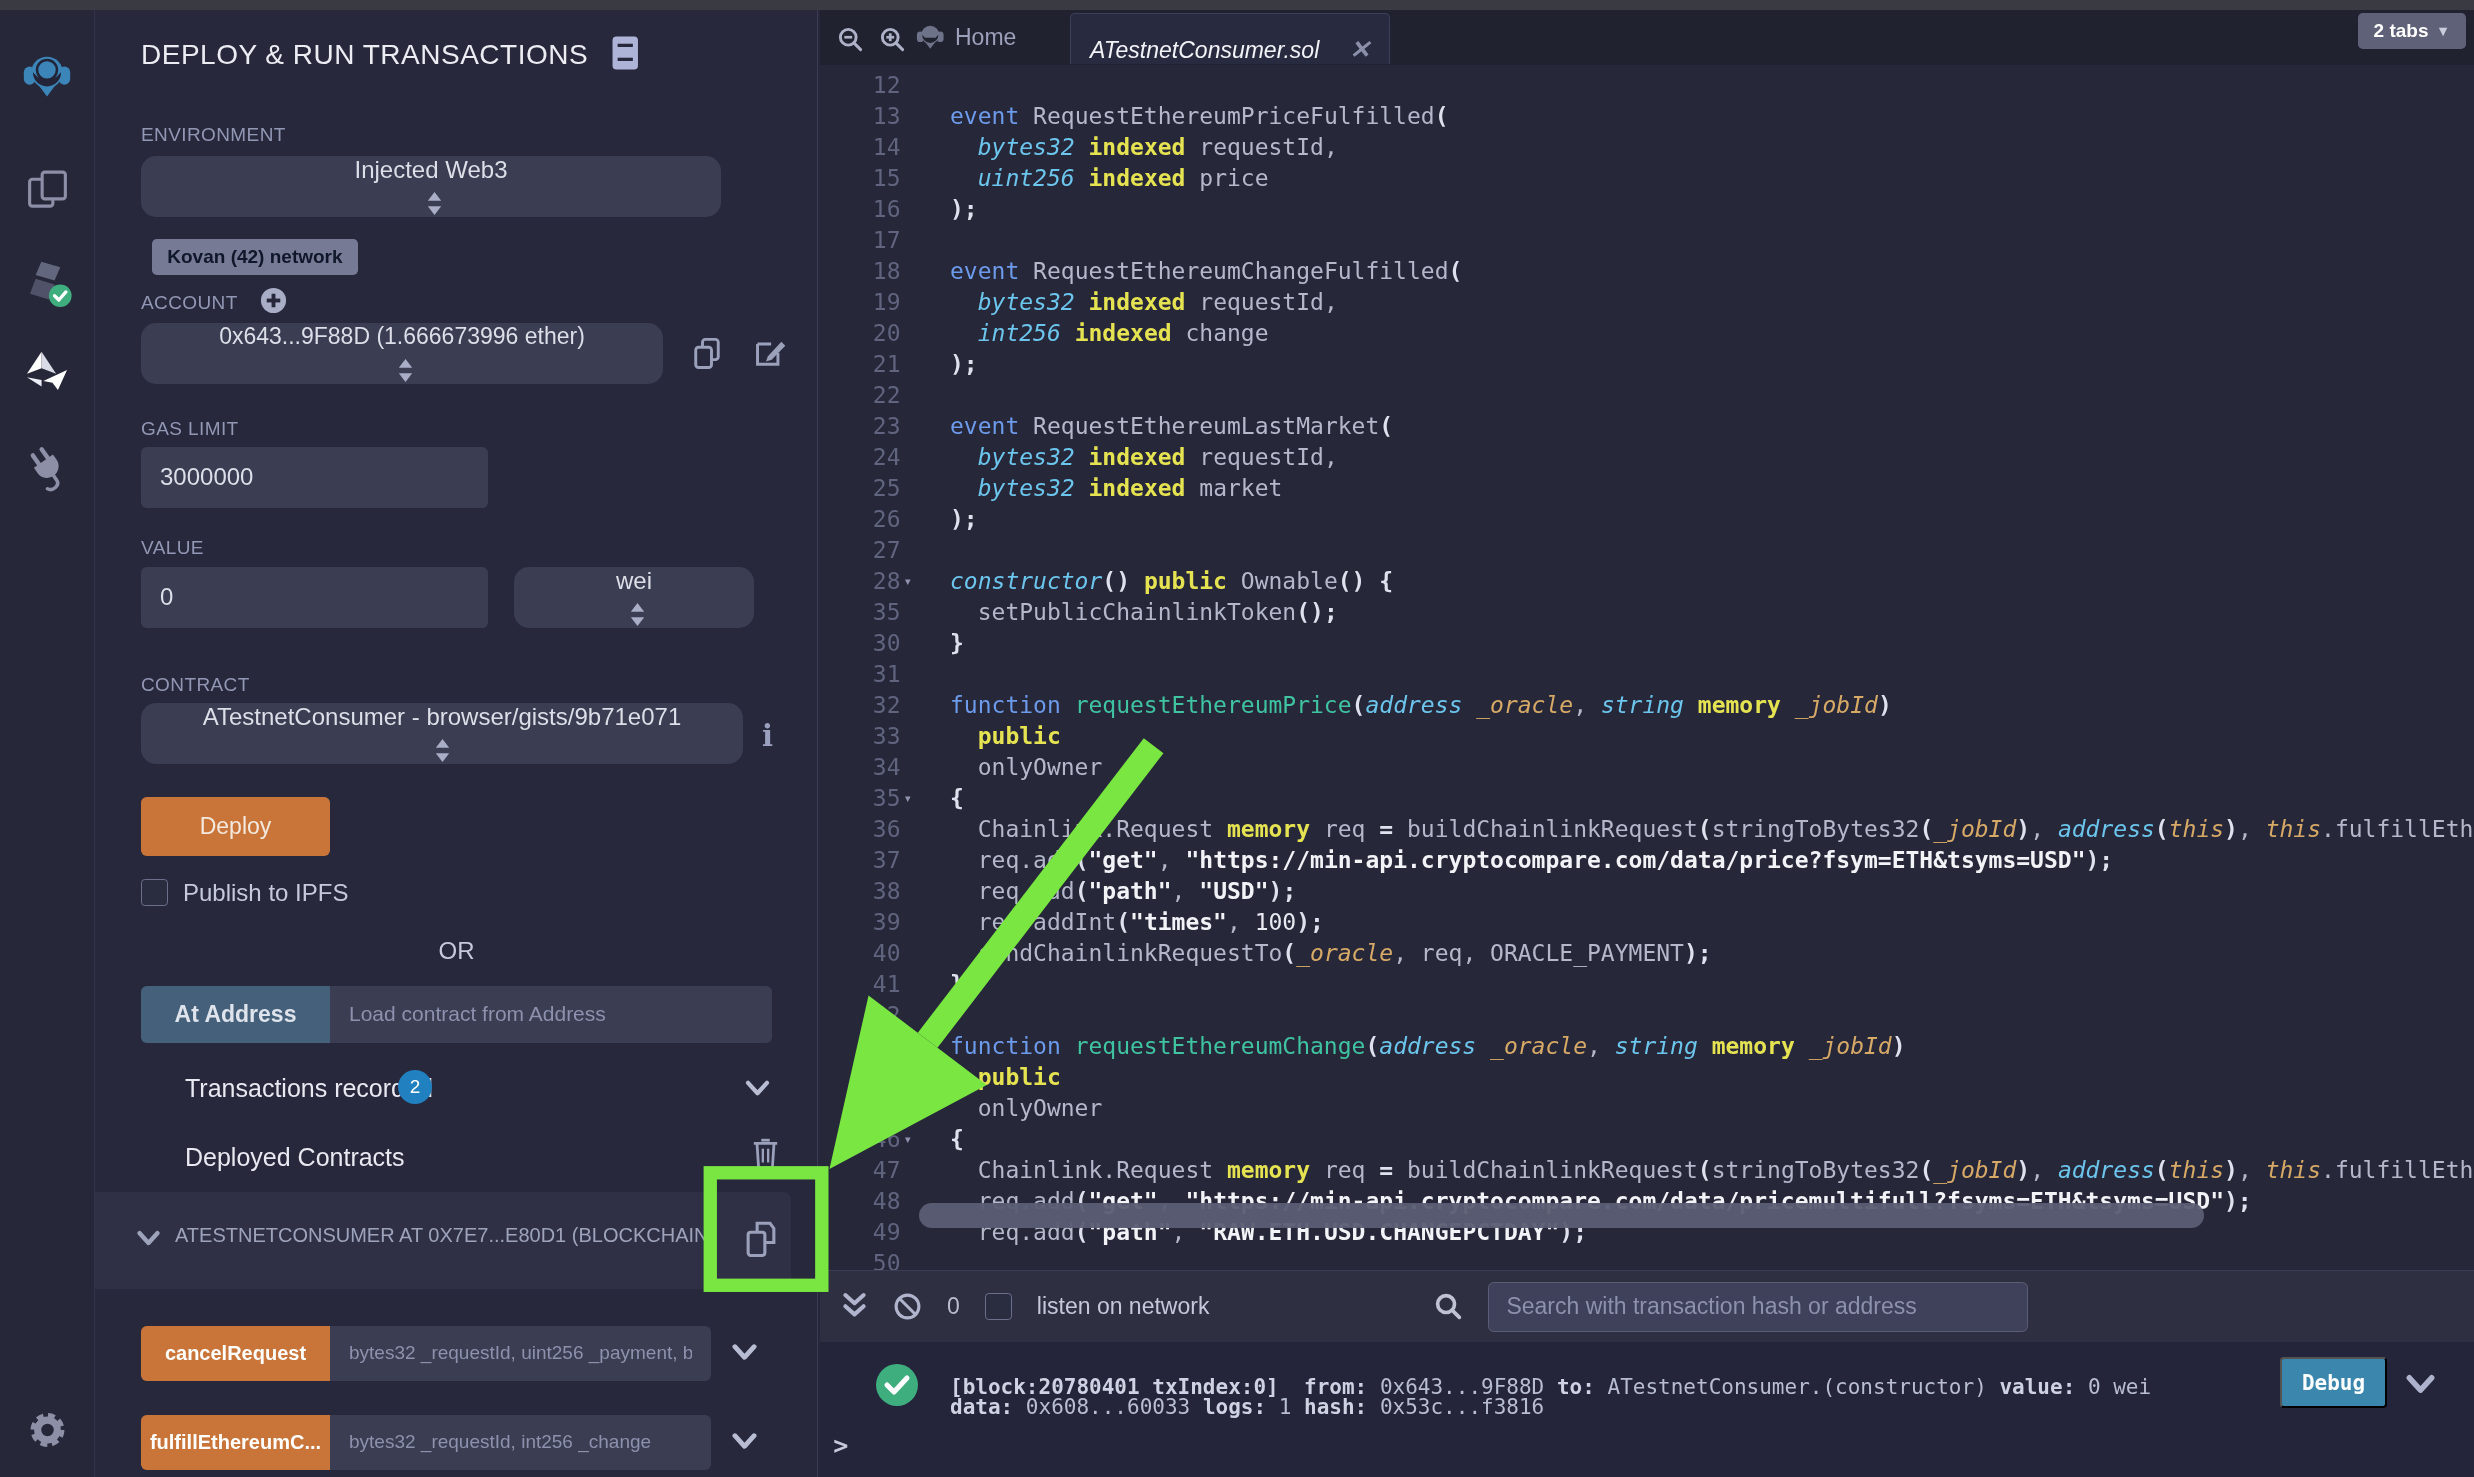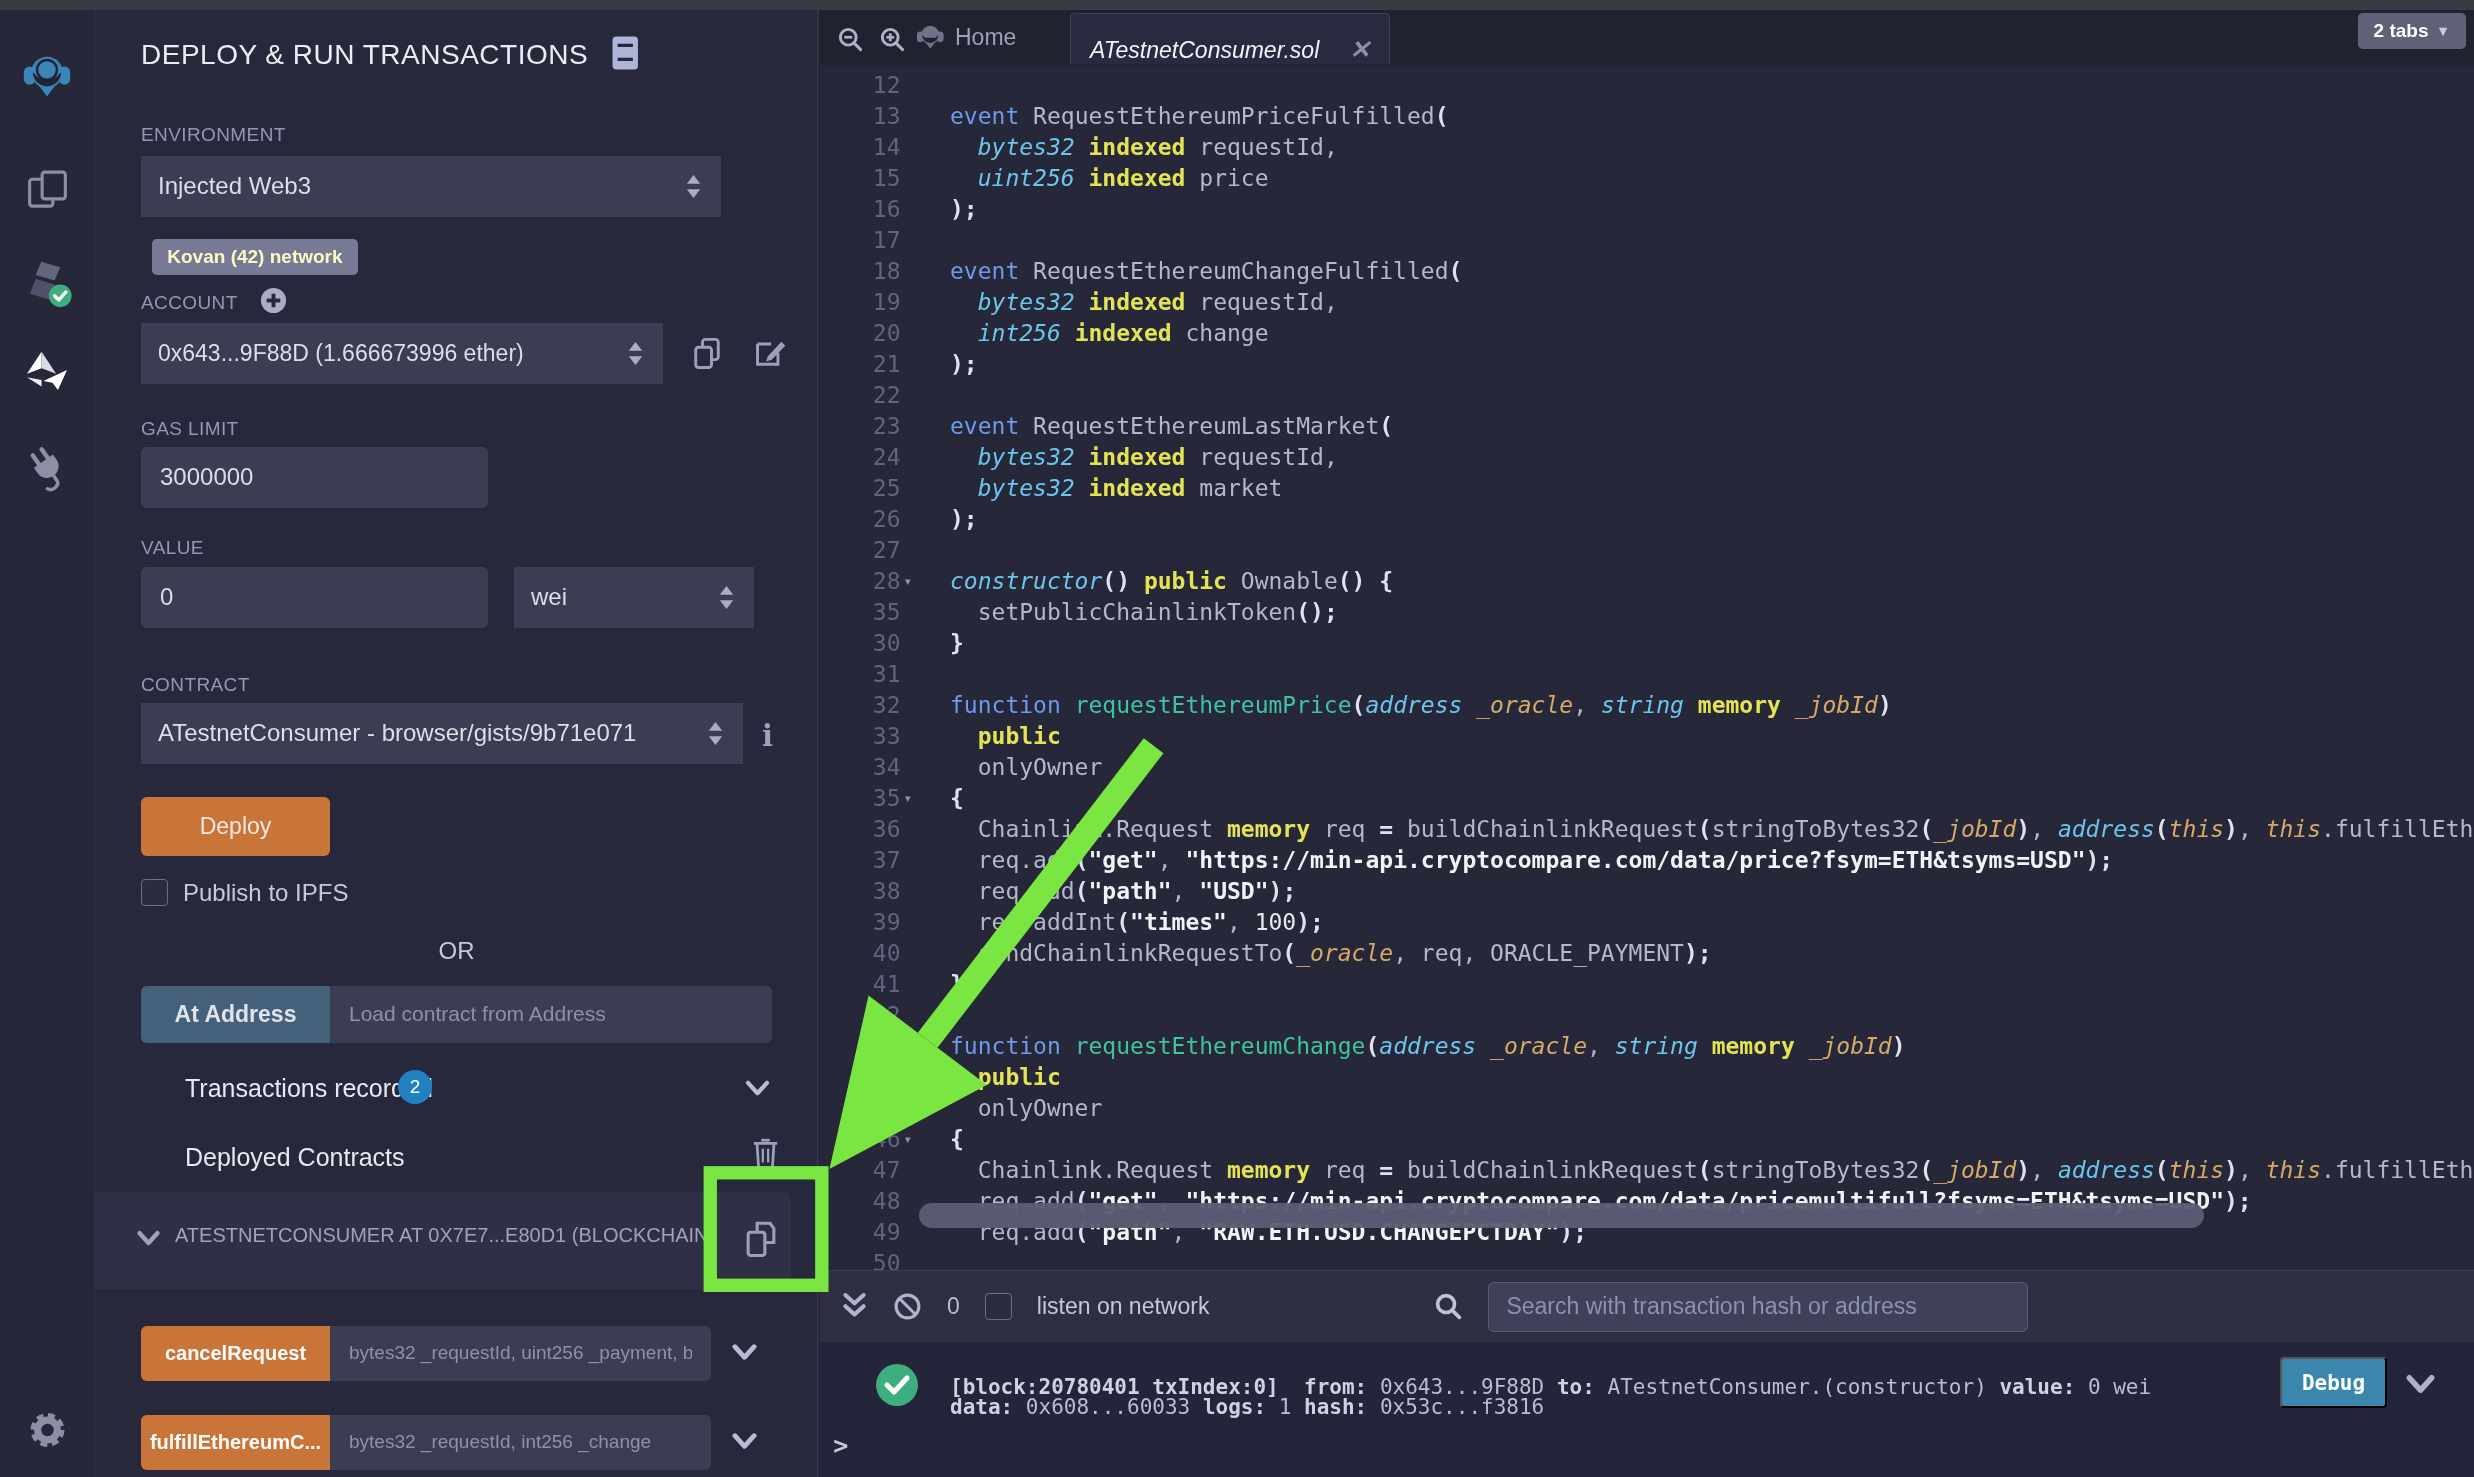--- a/index.html
+++ b/index.html
@@ -15,22 +15,22 @@
   .abs{position:absolute;}
   
   #top-strip{left:0;top:0;width:2475px;height:9.5px;background:#3a3a42;}
   
   #icon-rail{left:0;top:9.5px;width:95px;height:1468px;background:var(--bg);border-right:1px solid #31334a;}
   .rail-icon{position:absolute;left:50%;transform:translateX(-50%);width:53px;height:53px;
              display:flex;align-items:center;justify-content:center;cursor:pointer;}
   
   #side-panel{left:95px;top:9.5px;width:723px;height:1468px;background:var(--panel);border-right:1.9px solid var(--border);overflow:hidden;}
   .pl{position:absolute;font-size:19px;letter-spacing:0.4px;color:var(--label);}
-  .field{position:absolute;background:var(--input);border-radius:0;display:flex;align-items:center;
-         padding:0 17px;font-size:24px;color:#dcdee8;cursor:pointer;}
+  .field{position:absolute;background:var(--input);border-radius:15px;display:flex;align-items:center;
+         padding:0 17px;font-size:24px;color:#dcdee8;cursor:pointer;flex-direction:column;}
   .field .val{flex:1;white-space:nowrap;overflow:hidden;}
   .spin{flex:0 0 auto;margin-left:7.6px;}
   input.txt{position:absolute;background:var(--input);border:none;border-radius:5.7px;color:#dcdee8;
             font-size:24px;padding:0 19px;font-family:"Liberation Sans",sans-serif;outline:none;}
   input.txt::placeholder{color:#8d91ad;}
   .btn{position:absolute;border:none;border-radius:5.7px;cursor:pointer;font-family:"Liberation Sans",sans-serif;}
   .section-title{position:absolute;font-size:25px;color:#e8e9f1;margin-left:44px;}
   
   #editor{left:820px;top:9.5px;width:1655px;height:1260px;background:var(--bg);}
   #tab-bar{position:absolute;left:0;top:0;width:100%;height:55px;background:var(--bg2);}
@@ -147,21 +147,21 @@
     <div class="field" style="left:46px;top:146px;width:580px;height:61px;">
       <span class="val">Injected Web3</span>
       <span class="spin">
         <svg width="21" height="27" viewBox="0 0 22 28" fill="#a9adc6">
             <path d="M4 11 L11 2 L18 11 Z"></path>
             <path d="M4 17 L11 26 L18 17 Z"></path>
           </svg>
       </span>
     </div>
 
-    <div class="abs" style="left:57px;top:229px;height:36px;background:#767a94;border-radius:4.8px;display:flex;align-items:center;padding:0 15.3px;font-size:19px;font-weight:bold;color:#fef9c3;">Kovan (42) network</div>
+    <div class="abs" style="left:57px;top:229px;height:36px;background:#767a94;border-radius:4.8px;display:flex;align-items:center;padding:0 15.3px;font-size:19px;font-weight:bold;color:#0f172a;">Kovan (42) network</div>
 
     <div class="pl" style="left:46px;top:282px;">ACCOUNT</div>
     <div class="abs" style="left:164px;top:276px;">
       <svg width="29" height="29" viewBox="0 0 30 30">
           <circle cx="15" cy="15" r="13" fill="#a9adc6"></circle>
           <line x1="15" y1="8" x2="15" y2="22" stroke="#27283c" stroke-width="4"></line>
           <line x1="8" y1="15" x2="22" y2="15" stroke="#27283c" stroke-width="4"></line>
         </svg>
     </div>
     <div class="field" style="left:46px;top:313px;width:522px;height:61px;font-size:23px;">

